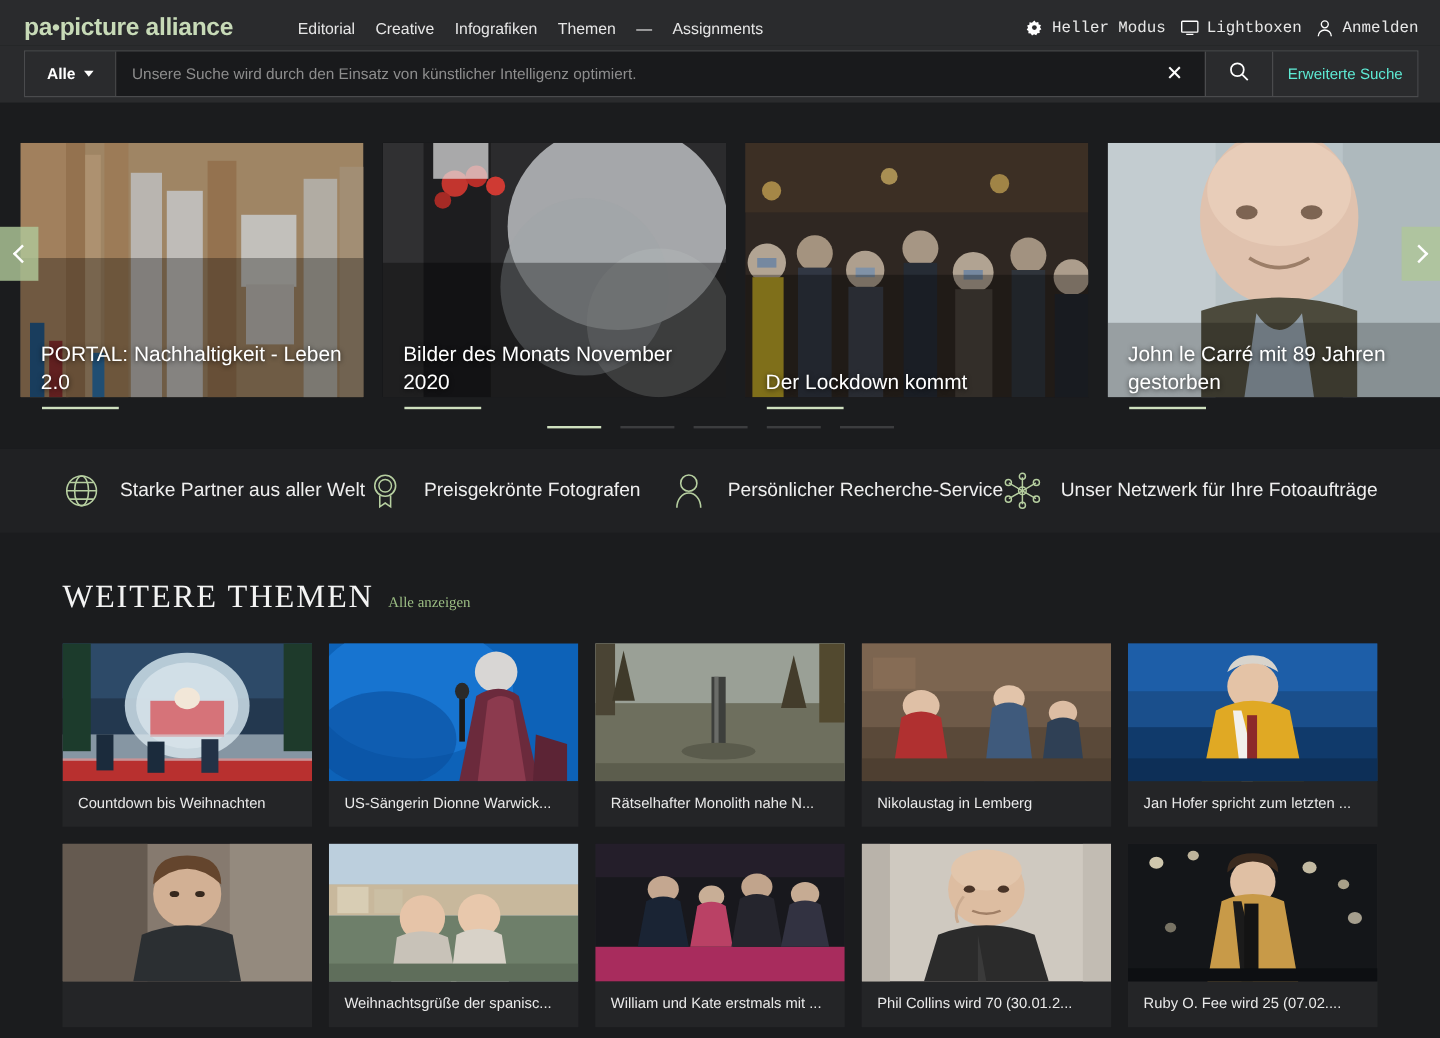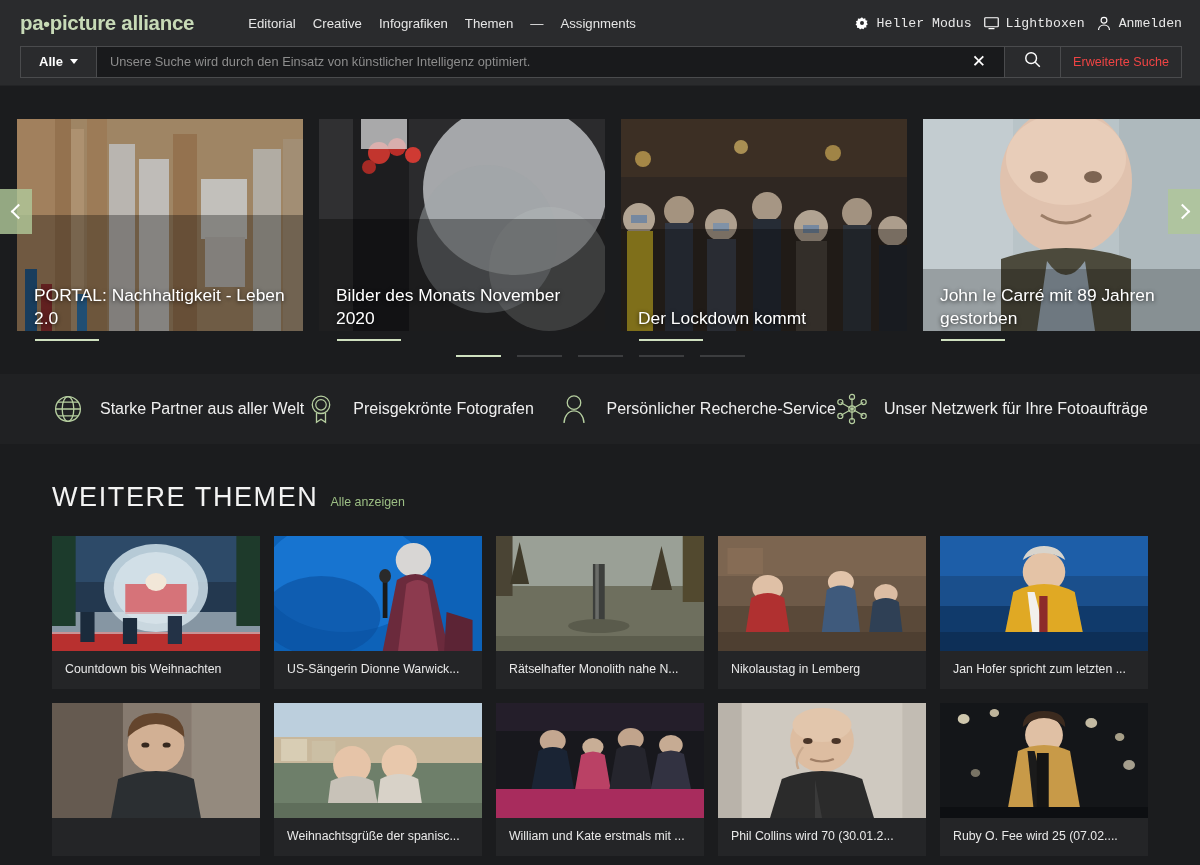--- a/index.html
+++ b/index.html
@@ -64,21 +64,21 @@
     height: 48px;
     background: #2a2b2d;
     display: flex;
     align-items: center;
     padding: 0 18px 0 20px;
     border-bottom: 1px solid #232426;
   }
   .searchwrap {
     display: flex;
     width: 100%;
-    height: 32px;
+    height: 39px;
     border: 1px solid #4a4b4d;
   }
   .filter-sel {
     width: 76px;
     background: #2a2b2d;
     border-right: 1px solid #4a4b4d;
     display: flex;
     align-items: center;
     justify-content: center;
     gap: 7px;
@@ -127,21 +127,21 @@
     cursor: pointer;
   }
   .adv-search {
     width: 121px;
     background: #2a2b2d;
     border-left: 1px solid #4a4b4d;
     display: flex;
     align-items: center;
     justify-content: center;
     font-size: 12.6px;
-    color: #ef4444;
+    color: #5eead4;
     cursor: pointer;
     white-space: nowrap;
   }
 
   
   .hero {
     position: relative;
     height: 288px;
     background: #1b1c1e;
     overflow: hidden;
@@ -224,21 +224,21 @@
     display: flex;
     align-items: center;
     gap: 16px;
     flex: 1;
   }
   .feat-ico { width: 32px; height: 32px; display: flex; align-items: center; justify-content: center; flex: none; }
   .feat-label { font-size: 16px; color: #efefef; white-space: nowrap; }
 
   
   .themes { padding: 38px 52px 0 52px; }
-  .themes-head { display: flex; align-items: baseline; gap: 12px; margin-bottom: 23px; }
+  .themes-head { display: flex; align-items: baseline; gap: 12px; margin-bottom: 23px; font-family: Liberation Serif, serif; }
   .themes-title {
     font-size: 27px;
     letter-spacing: 1.6px;
     font-weight: 400;
     color: #f3f3f3;
   }
   .themes-link { font-size: 12.4px; color: #9cbe84; cursor: pointer; }
   .grid {
     display: grid;
     grid-template-columns: repeat(5, 1fr);

